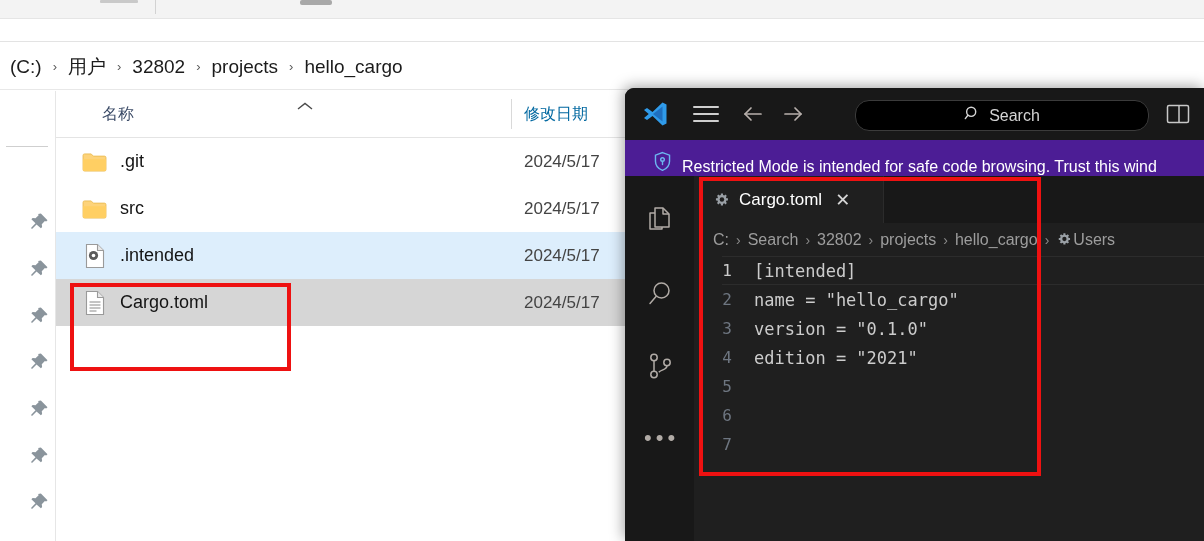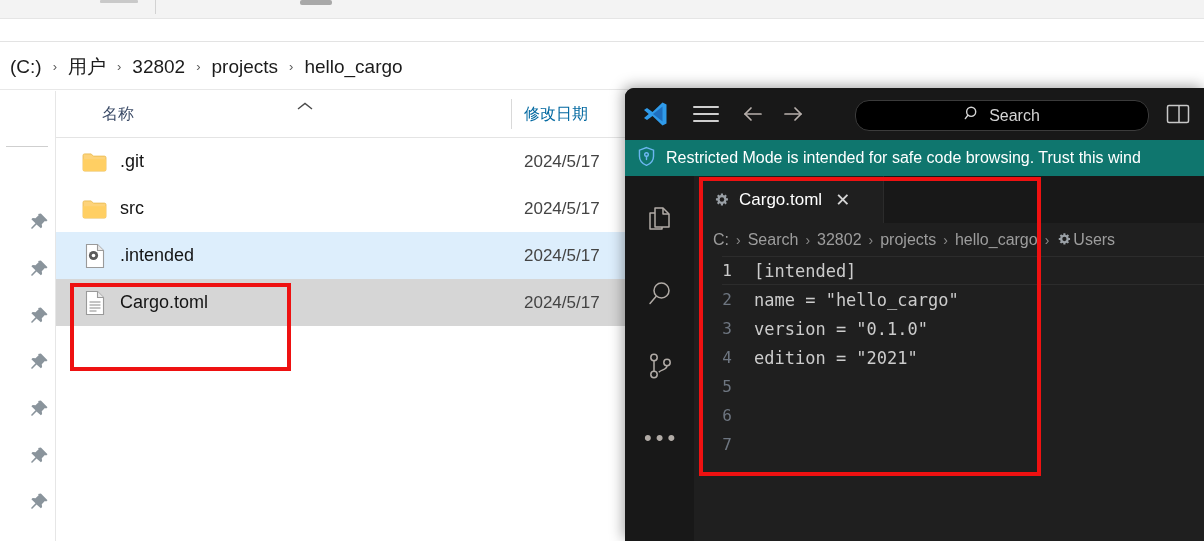--- a/index.html
+++ b/index.html
@@ -242,24 +242,24 @@
   .vs-layout-icon {
     position: absolute;
     left: 540px; top: 14px;
     width: 26px; height: 24px;
   }
 
   .vs-trustbar {
     position: absolute;
     left: 0; top: 52px;
     width: 579px; height: 36px;
-    background: #0f766e;
-    display: flex;
-    align-items: center;
-    padding-left: 12px;
+    background: #4c1d95;
+    display: flex;
+    align-items: flex-end;
+    padding-left: 28px;
     box-sizing: border-box;
     gap: 10px;
   }
   .vs-trust-text {
     font-size: 16px;
     color: #ffffff;
     white-space: nowrap;
   }
 
   .vs-activitybar {

